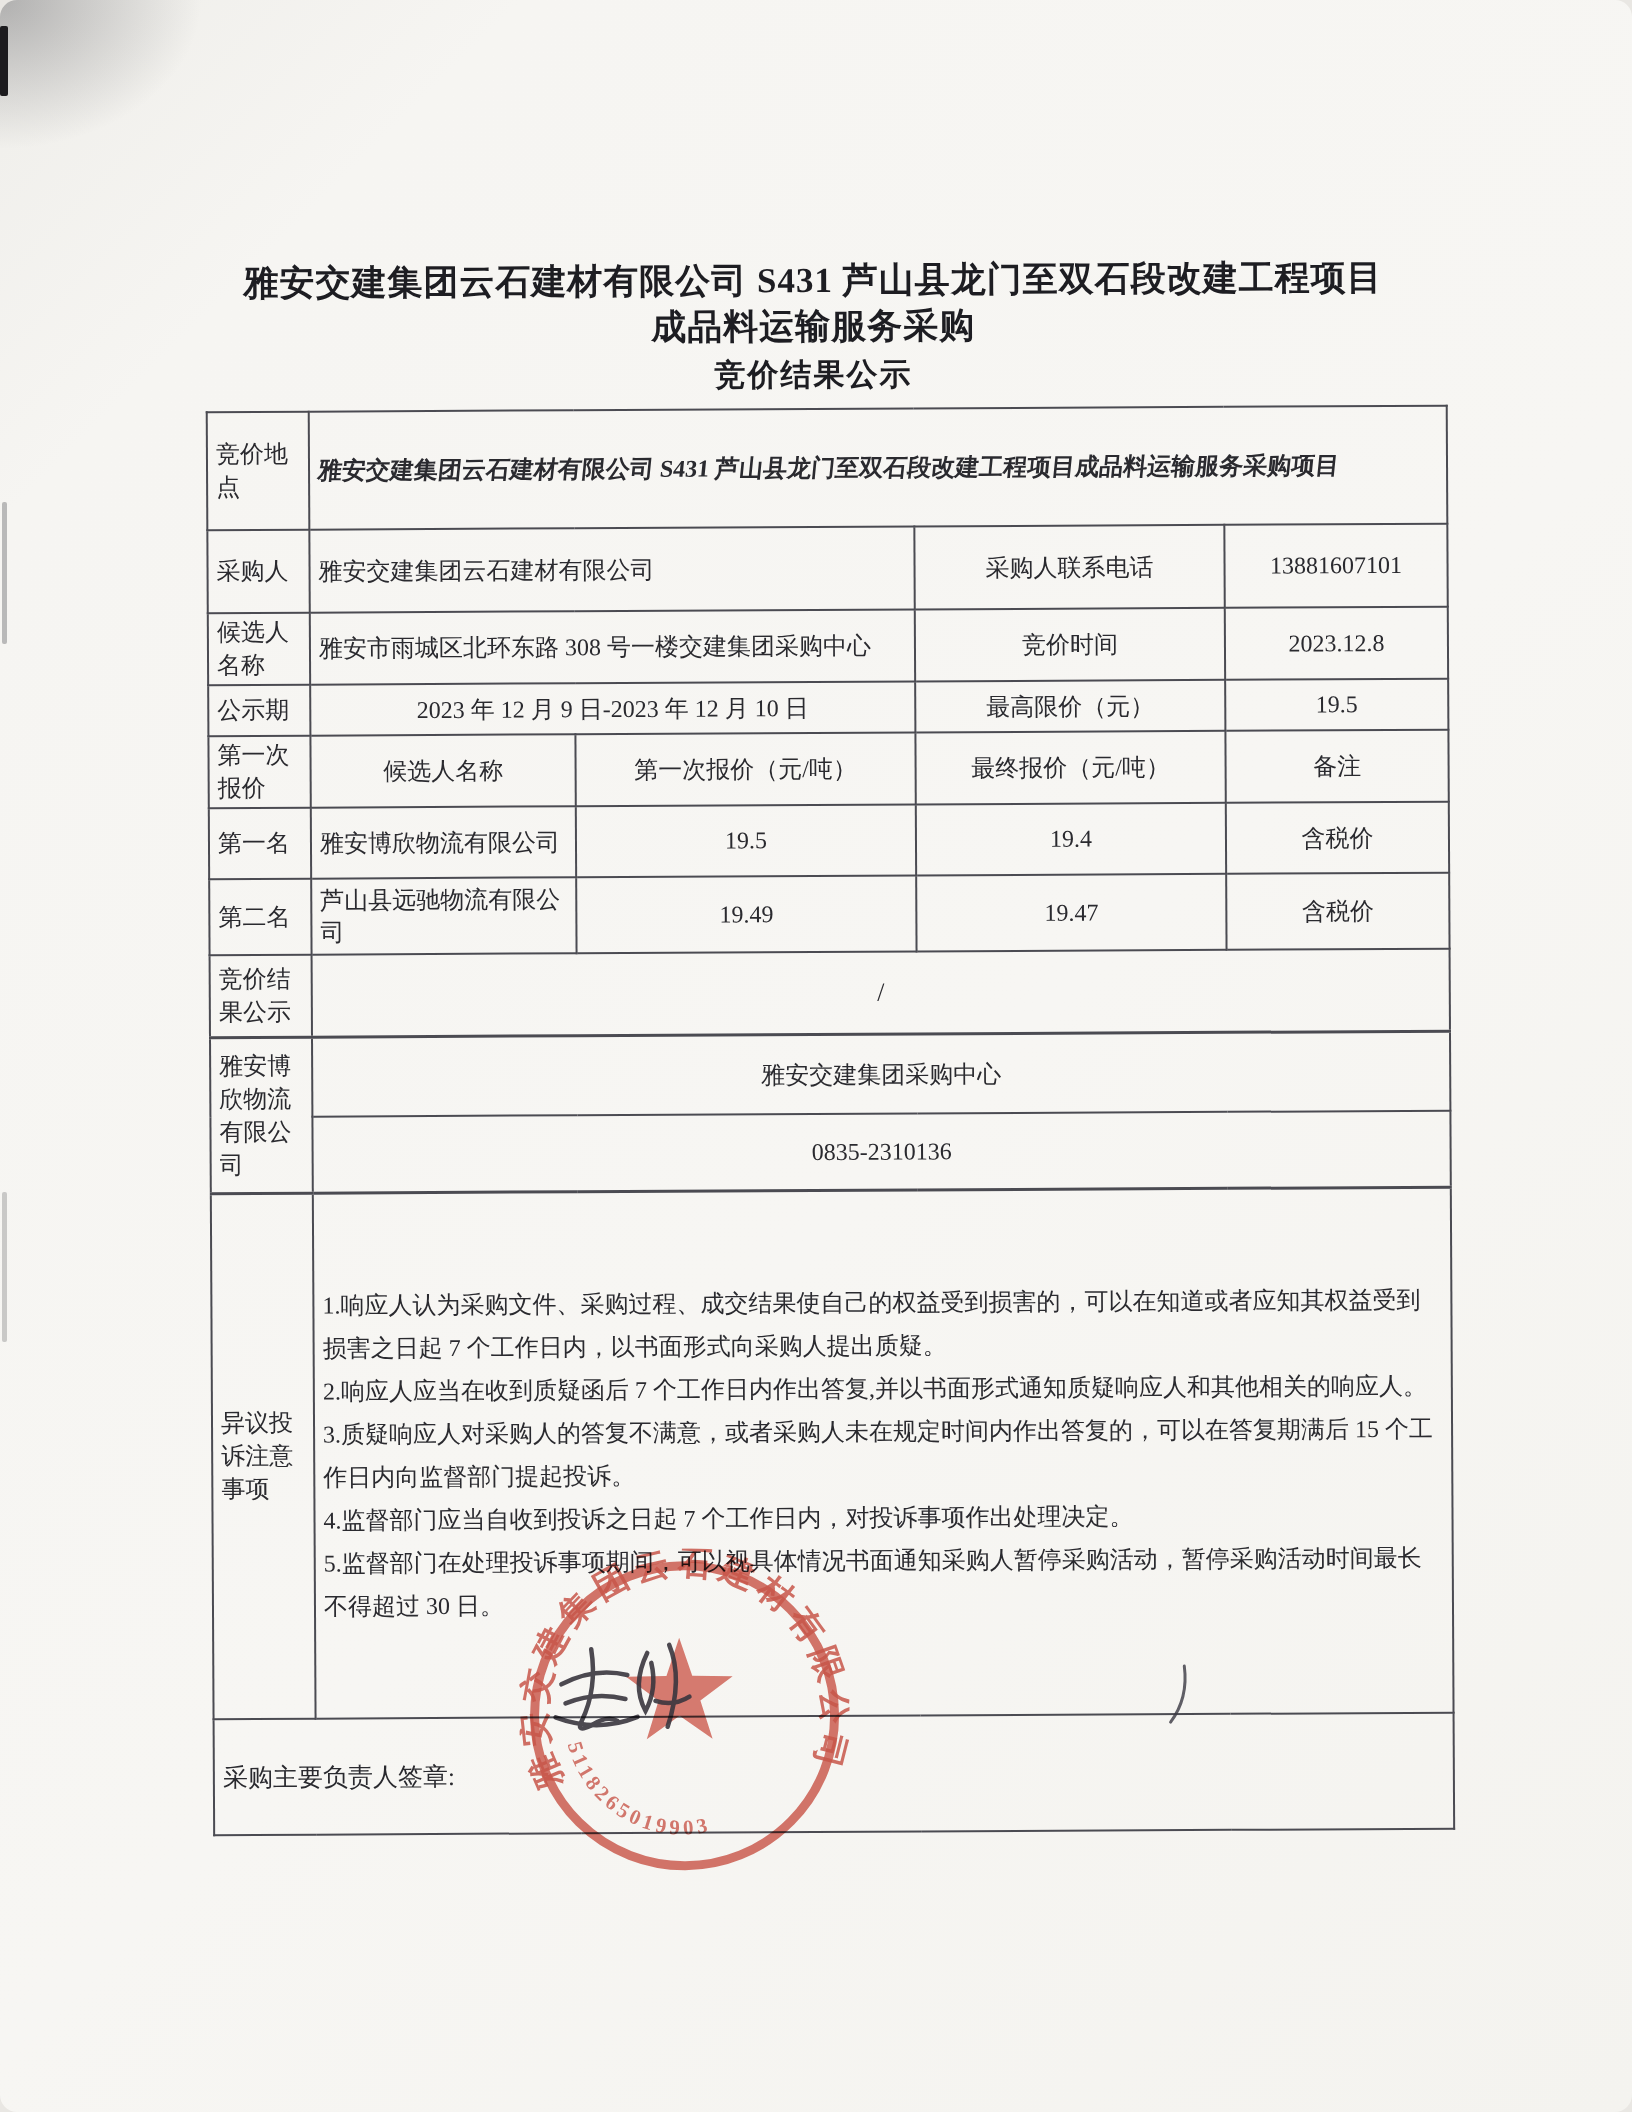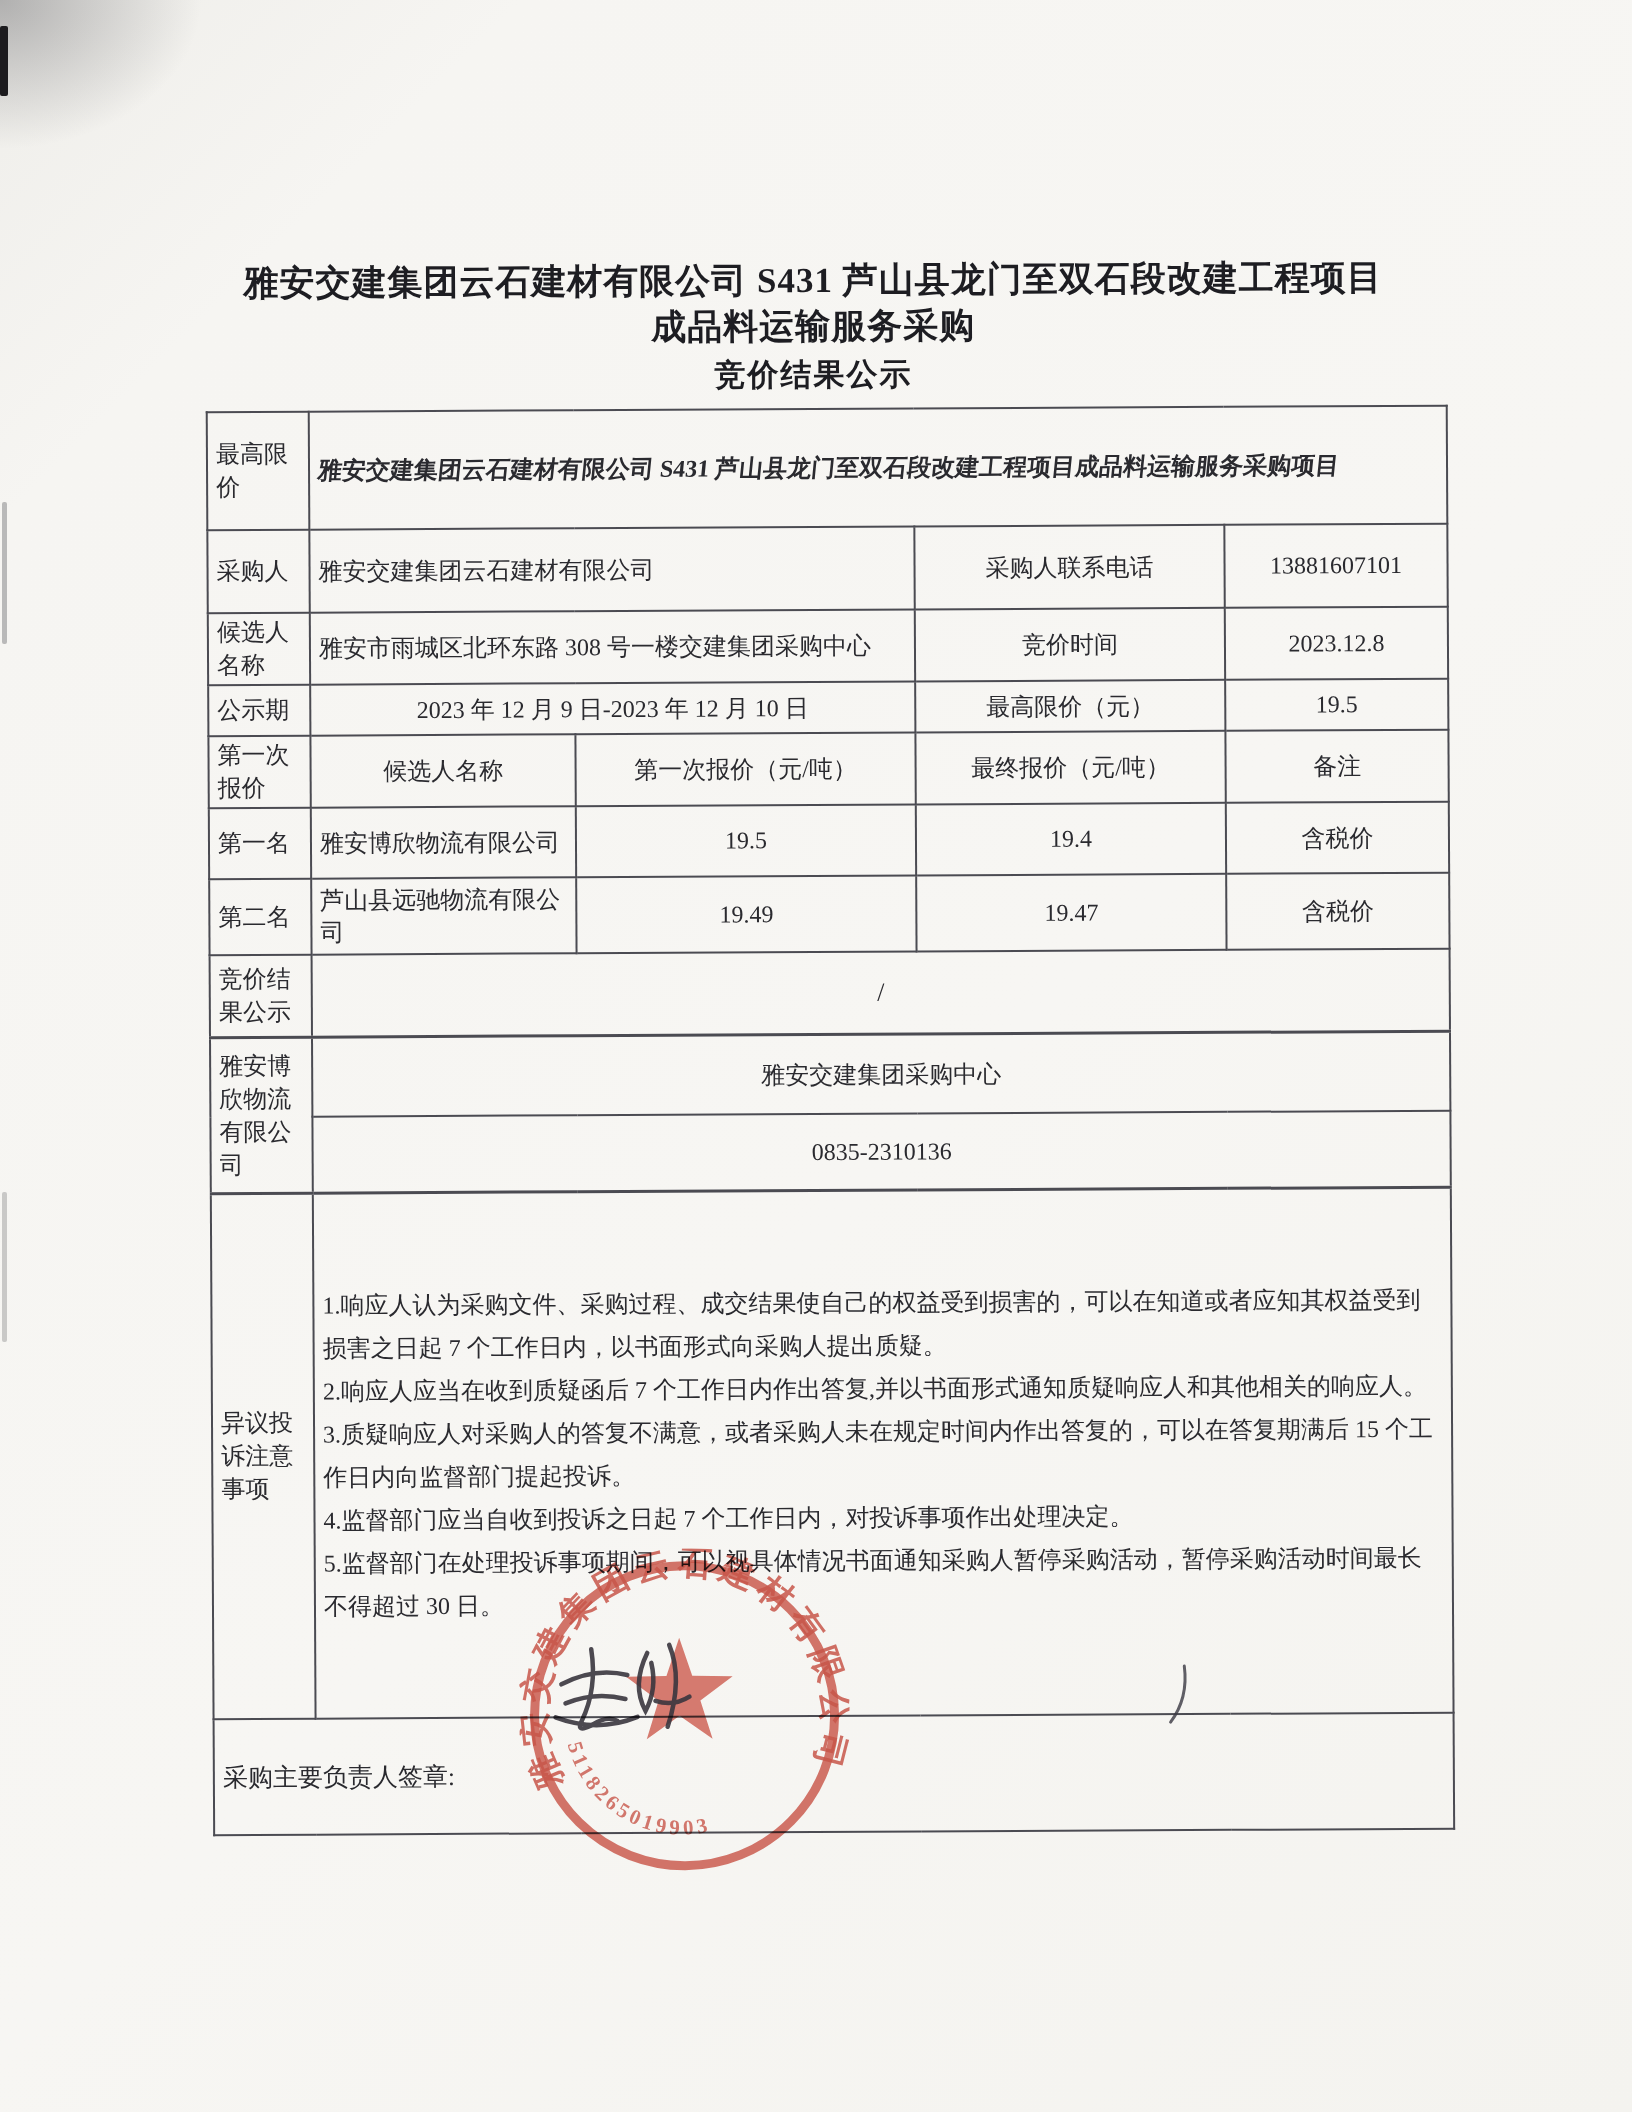--- a/index.html
+++ b/index.html
@@ -5,20 +5,21 @@
   html,body{margin:0;padding:0;}
   body{
     width:1632px;height:2112px;
     background:#e9e7e3;
     font-family:"Liberation Serif","DejaVu Serif",serif;
   }
   .page{
     position:relative;width:1632px;height:2112px;overflow:hidden;
     background:linear-gradient(135deg,#efeeea 0%,#f6f5f2 14%,#f7f6f3 55%,#f4f3ef 100%);
     color:#26262b;
+    border-radius:17px;
   }
   
   .corner-shade{position:absolute;left:0;top:0;width:230px;height:170px;
     background:radial-gradient(ellipse at 0% 0%,rgba(75,75,80,.38),transparent 62%);}
   .edge-mark{position:absolute;border-radius:2px;}
   .edge-mark.m1{left:0;top:26px;width:8px;height:70px;background:#1c1b1e;}
   .edge-mark.m2{left:2px;top:502px;width:5px;height:142px;background:rgba(95,95,100,.40);}
   .edge-mark.m3{left:2px;top:1192px;width:5px;height:150px;background:rgba(95,95,100,.30);}
 
   .content{position:absolute;left:0;top:0;width:1632px;height:2112px;
@@ -84,21 +85,21 @@
     <table class="result">
       <colgroup>
         <col style="width:102px">
           <col style="width:265px">
           <col style="width:340px">
         <col style="width:310px">
           <col style="width:223px">
       </colgroup>
       <tbody>
         <tr class="r-project">
-          <td class="lbl">最高限价</td>
+          <td class="lbl">竞价地点</td>
           <td class="v project-val" colspan="4">
             <span class="ital">雅安交建集团云石建材有限公司 S431 芦山县龙门至双石段改建工程项目成品料运输服务采购项目</span>
           </td>
         </tr>
         <tr class="r-purchaser">
           <td class="lbl">采购人</td>
           <td class="v" colspan="2">雅安交建集团云石建材有限公司</td>
           <td class="c">采购人联系电话</td>
           <td class="c">13881607101</td>
         </tr>

